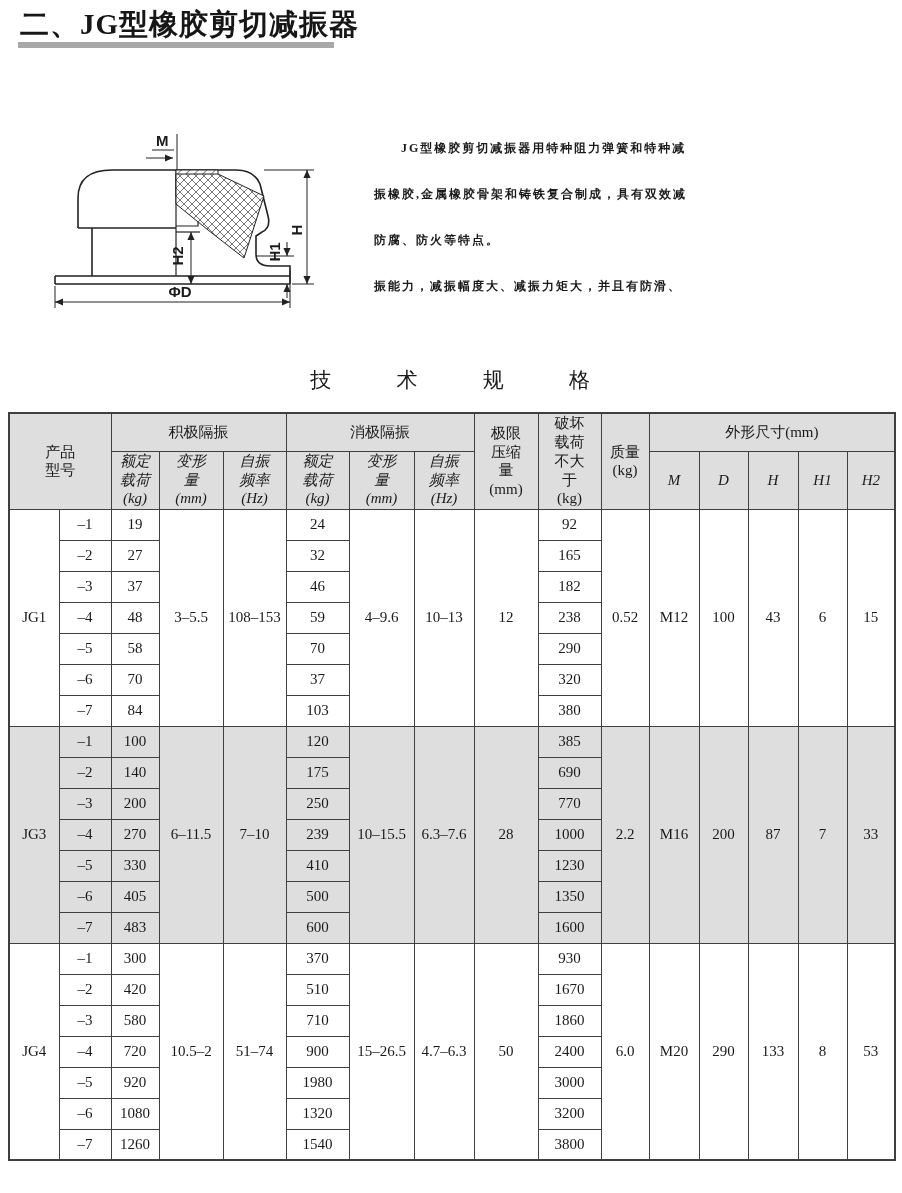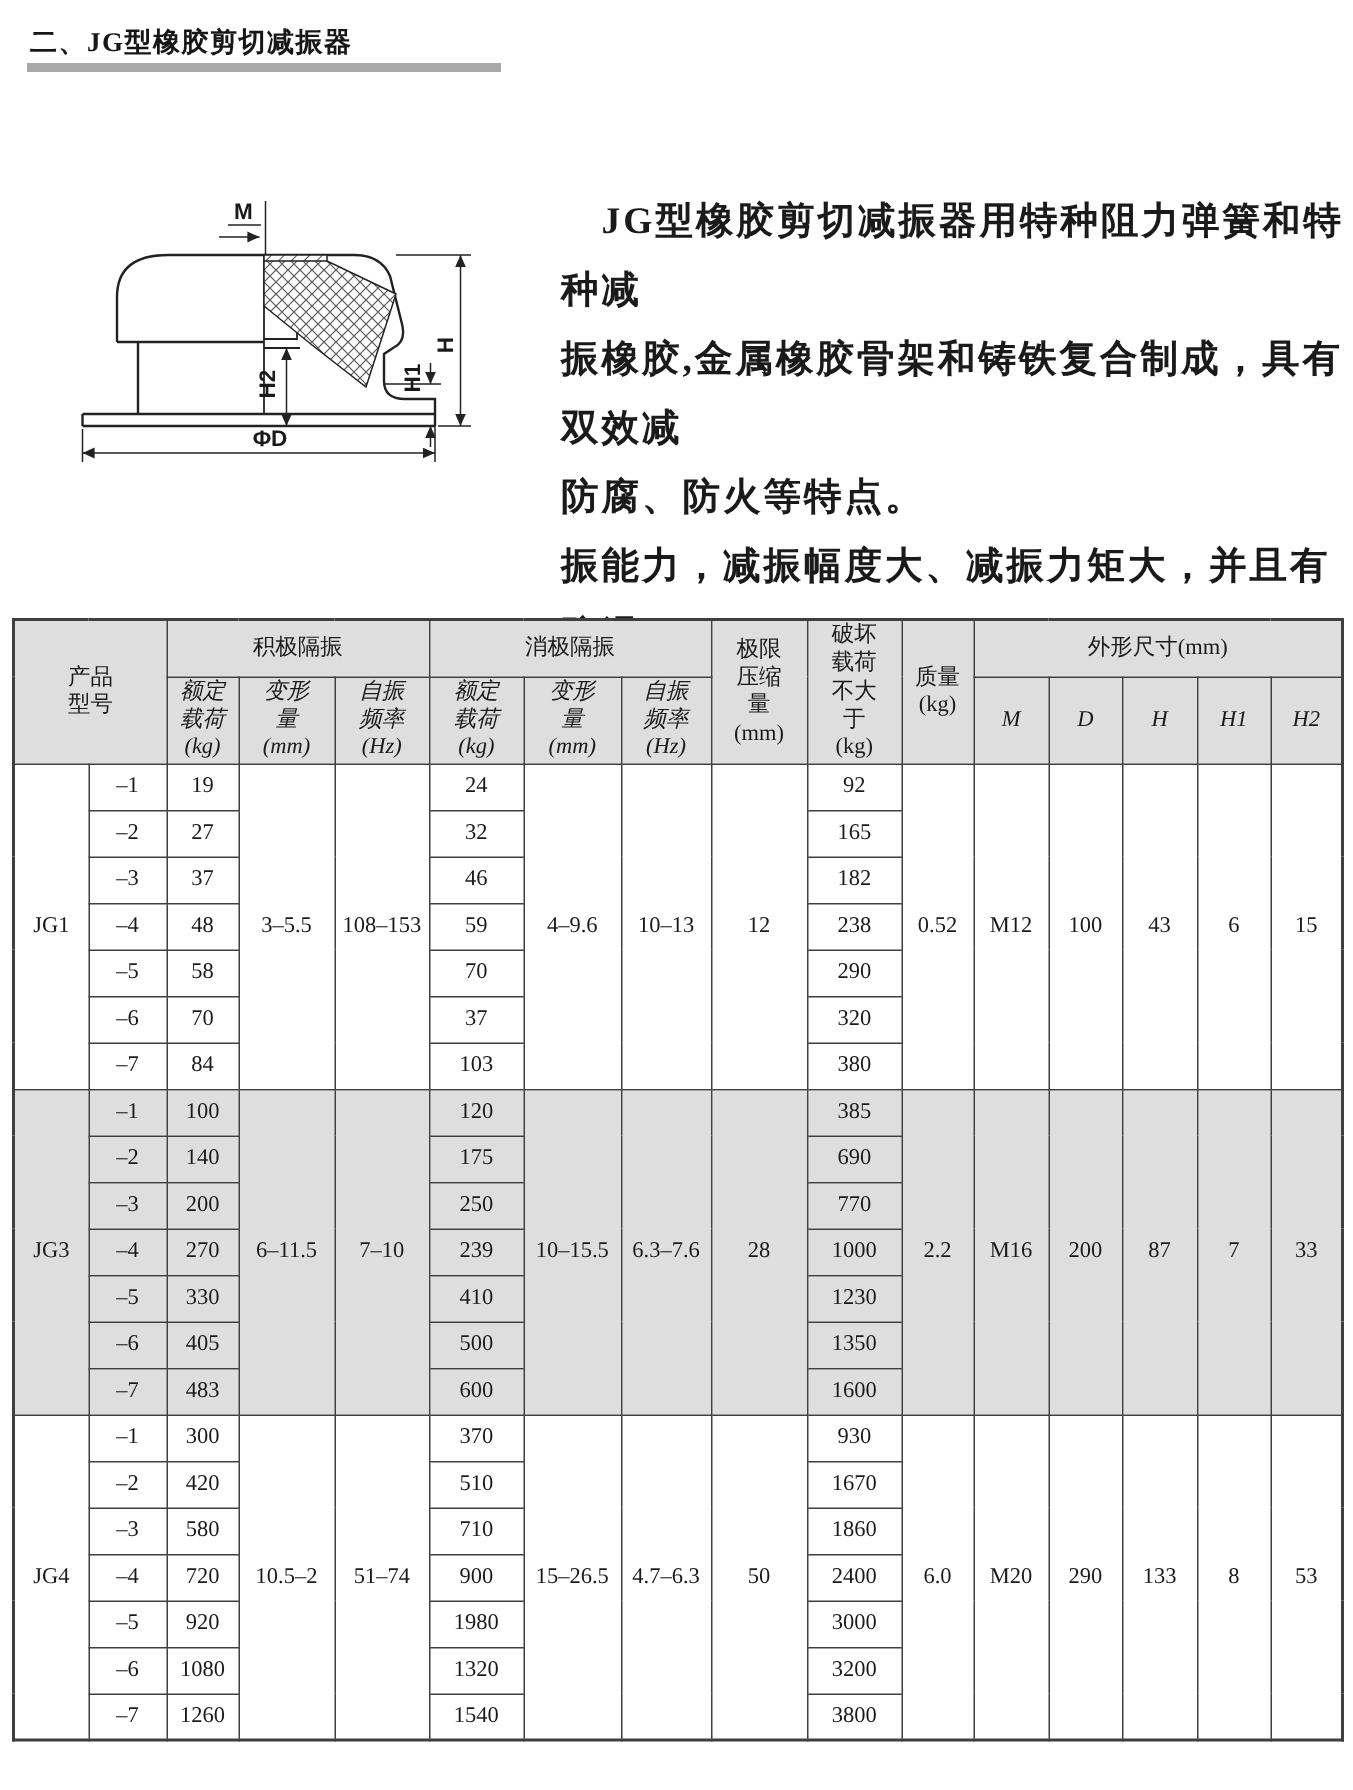--- a/index.html
+++ b/index.html
@@ -1,23 +1,23 @@
 <!DOCTYPE html>
 <html style="--shade: #dedede; --border: #3f3f3f; --underline: #a8a8a8; --text: #1a1a1a;"><head>
 <meta charset="utf-8">
 <style>
   html,body{margin:0;padding:0;background:#ffffff;}
   .page{position:relative;width:902px;height:1193px;background:#fff;overflow:hidden;
         font-family:"Liberation Serif","DejaVu Serif",serif;color:var(--text,#1a1a1a);}
-  .doc-title{position:absolute;left:20px;top:16px;font-size:18px;font-weight:bold;
+  .doc-title{position:absolute;left:20px;top:5px;font-size:29px;font-weight:bold;
              letter-spacing:1px;color:#161616;white-space:nowrap;}
   .title-underline{position:absolute;left:18px;top:42px;width:316px;height:6px;
                    background:var(--underline,#a8a8a8);}
   .drawing{position:absolute;left:40px;top:124px;}
-  .desc{position:absolute;left:374px;top:125px;width:528px;font-size:25px;font-weight:bold;
+  .desc{position:absolute;left:374px;top:125px;width:528px;font-size:12px;font-weight:bold;
         letter-spacing:2px;line-height:46px;}
   .desc p{margin:0;}
   .desc p.indent{text-indent:27px;}
   .spec-heading{position:absolute;left:0;top:366px;width:902px;text-align:center;
                 font-size:21px;letter-spacing:2px;word-spacing:56px;}
   table.spec{position:absolute;left:8px;top:412px;width:886px;border-collapse:collapse;
              table-layout:fixed;text-align:center;font-size:15px;
              border:2px solid var(--border,#3f3f3f);}
   table.spec th,table.spec td{border:1px solid var(--border,#3f3f3f);padding:0;
              vertical-align:middle;overflow:hidden;}
@@ -97,20 +97,21 @@
     </g>
   </svg>
 
   <div class="desc">
     <p class="indent">JG型橡胶剪切减振器用特种阻力弹簧和特种减</p>
     <p>振橡胶,金属橡胶骨架和铸铁复合制成，具有双效减</p>
     <p>防腐、防火等特点。</p>
     <p>振能力，减振幅度大、减振力矩大，并且有防滑、</p>
   </div>
 
+  <div class="spec-heading">技 术 规 格</div>
 
   <table class="spec">
     <colgroup>
       <col style="width:50px">
         <col style="width:52px">
         <col style="width:48px">
       <col style="width:64px">
         <col style="width:63px">
         <col style="width:63px">
       <col style="width:65px">

